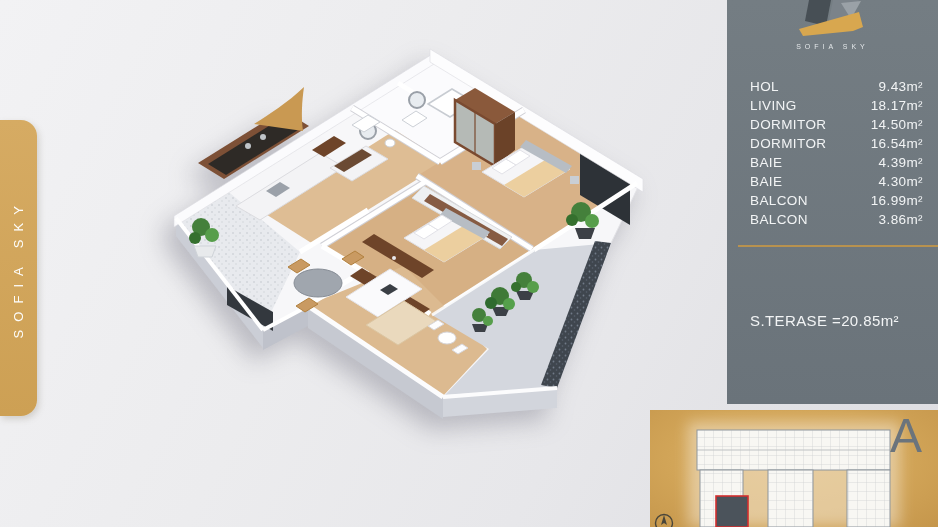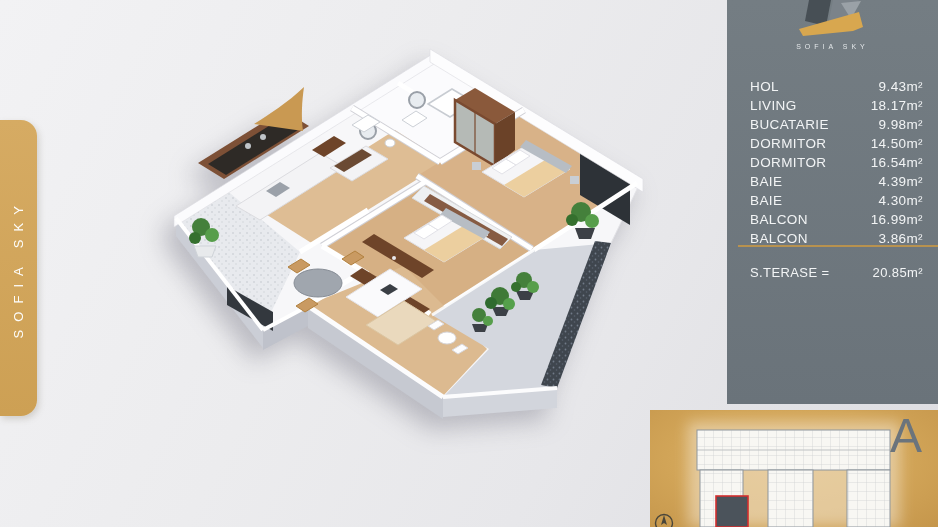--- a/index.html
+++ b/index.html
@@ -17,22 +17,22 @@
   .right-panel{position:absolute;left:727px;top:0;width:211px;height:404px;
            background:linear-gradient(180deg,#747d83,#6a737a);color:#f2f4f5;}
   .logo-wrap{position:absolute;top:0;left:0;width:211px;text-align:center;}
   .logo-wrap svg{display:block;margin:0 auto;}
   .logo-text{margin-top:3px;font-size:7px;letter-spacing:4px;color:#e3e7e9;}
   .rooms{position:absolute;left:23px;right:15px;top:75px;}
   .room-row{height:19px;display:flex;justify-content:space-between;align-items:flex-end;
            font-size:13.5px;letter-spacing:.4px;}
   .divider{position:absolute;left:11px;right:0;top:245px;height:2px;background:#b8924f;}
   .totals{position:absolute;left:23px;right:15px;top:263px;}
-  .total-row{height:19.3px;display:flex;justify-content:space-between;align-items:center;
-           font-size:13px;letter-spacing:.4px;}
+  .total-row{height:19.3px;display:flex;align-items:center;
+           font-size:15px;letter-spacing:.4px;margin-top:48px;}
   
   .gold-panel{position:absolute;left:650px;top:410px;width:288px;height:117px;
            background:radial-gradient(ellipse at 48% 42%,#d9ac60 0%,#d2a558 55%,#c5964b 100%);
            overflow:hidden;}
   .gold-panel svg{position:absolute;left:0;top:0;}
   .section-letter{position:absolute;right:16px;top:2px;font-size:48px;font-weight:500;
            color:#6b747c;line-height:1;}
   
   .plan-svg{position:absolute;left:0;top:0;}
 </style>
@@ -233,24 +233,20 @@
     <div class="rooms">
         <div class="room-row">
           <span>HOL</span>
           <span>9.43m²</span>
         </div>
         <div class="room-row">
           <span>LIVING</span>
           <span>18.17m²</span>
         </div>
         <div class="room-row">
-          <span>BUCATARIE</span>
-          <span>9.98m²</span>
-        </div>
-        <div class="room-row">
           <span>DORMITOR</span>
           <span>14.50m²</span>
         </div>
         <div class="room-row">
           <span>DORMITOR</span>
           <span>16.54m²</span>
         </div>
         <div class="room-row">
           <span>BAIE</span>
           <span>4.39m²</span>

